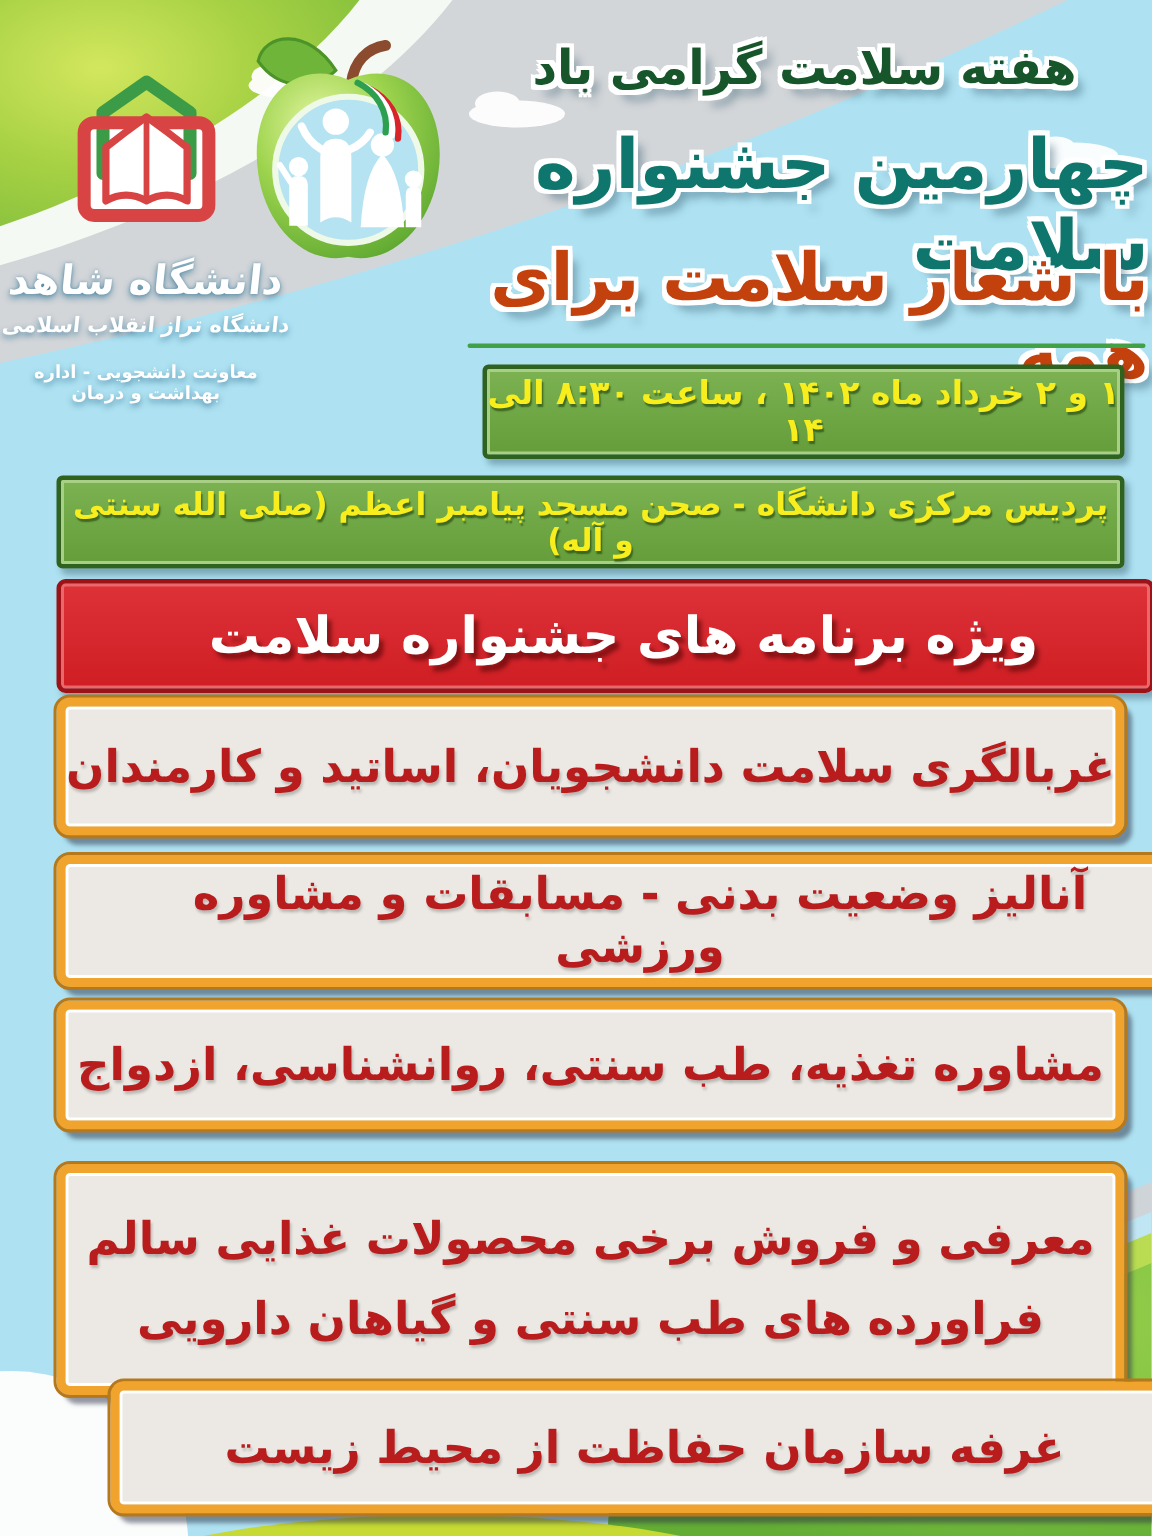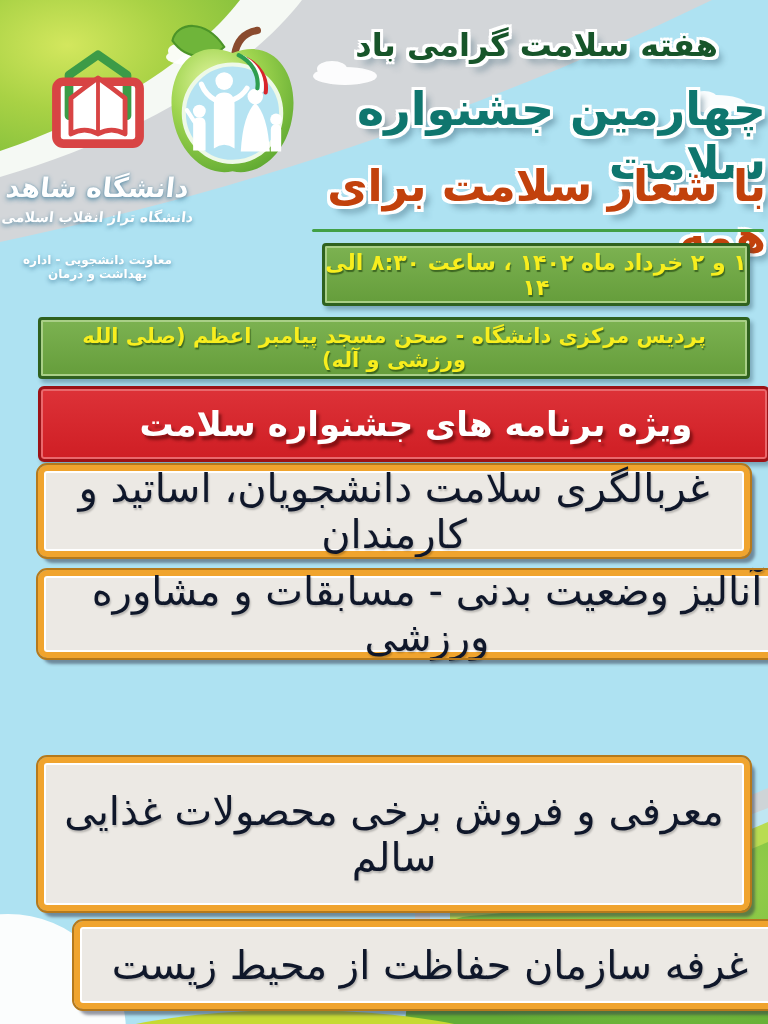--- a/index.html
+++ b/index.html
@@ -11,21 +11,21 @@
   .bg-deco{position:absolute;left:0;top:0;z-index:0;}
 
   
   .logo-block{position:absolute;left:0;top:46px;width:195px;text-align:center;z-index:3;}
   .emblem{display:block;margin:0 auto;width:118px;height:116px;}
   .uni-name{margin-top:10px;color:#fff;font-weight:bold;font-size:27px;
     text-shadow:0 2px 5px rgba(70,130,160,.9),0 0 2px rgba(70,130,160,.6);
     transform:skewX(-6deg);}
   .uni-tagline{margin-top:6px;color:#fff;font-weight:bold;font-size:14px;
     text-shadow:0 2px 4px rgba(70,130,160,.9);transform:skewX(-6deg);}
-  .uni-dept{margin-top:28px;color:#fff;font-weight:bold;font-size:12px;
+  .uni-dept{margin-top:16px;color:#fff;font-weight:bold;font-size:12px;
     text-shadow:0 2px 4px rgba(70,130,160,.9);}
 
   
   .apple{position:absolute;left:160px;top:18px;width:145px;height:180px;z-index:3;}
 
   
   .headline{position:absolute;right:2px;width:465px;text-align:right;font-weight:bold;z-index:2;}
   .outline{
     text-shadow:
       -3px -3px 0 #fff, 3px -3px 0 #fff, -3px 3px 0 #fff, 3px 3px 0 #fff,
@@ -64,28 +64,28 @@
     padding-left:24px;
   }
 
   
   .program-box{
     position:absolute;left:38px;width:700px;z-index:2;
     background:#ece9e4;
     border:6px solid #f0a42e;border-radius:9px;
     outline:2px solid #b5791c;
     box-shadow:inset 0 0 0 2px #fff, 5px 6px 3px rgba(45,50,70,.5);
-    color:#0f172a;font-weight:normal;font-size:40px;text-align:center;
+    color:#b91c1c;font-weight:bold;font-size:30px;text-align:center;
     display:flex;flex-direction:column;align-items:center;justify-content:center;
     text-shadow:1px 2px 2px rgba(0,0,0,.22);
   }
   .pb1{top:465px;height:80px;}
   .pb2{top:570px;height:76px;padding-left:33px;}
   .pb3{top:667px;height:74px;}
-  .pb4{top:757px;height:142px;gap:18px;justify-content:center;}
+  .pb4{top:776px;height:142px;gap:18px;justify-content:center;}
   .pb5{top:921px;height:76px;margin-left:36px;}
 </style>
 </head>
 <body>
 
 <div class="poster">
 
   <svg class="bg-deco" width="768" height="1024" viewBox="0 0 768 1024">
     <defs>
       <radialGradient id="gTop" cx="28%" cy="30%" r="85%">
@@ -166,24 +166,26 @@
       <path d="M76,34 C 88,40 96,52 94,66" stroke="#2e9e4f" stroke-width="4"></path>
     </g>
   </svg>
 
   <div class="headline greeting outline">هفته سلامت گرامی باد</div>
   <div class="headline title outline">چهارمین جشنواره سلامت</div>
   <div class="headline slogan outline">با شعار سلامت برای همه</div>
   <div class="divider"></div>
 
   <div class="green-box datetime">۱ و ۲ خرداد ماه ۱۴۰۲ ،  ساعت ۸:۳۰ الی ۱۴</div>
-  <div class="green-box location">پردیس مرکزی دانشگاه - صحن مسجد پیامبر اعظم (صلی الله ورزشی و آله)</div>
+  <div class="green-box location">پردیس مرکزی دانشگاه - صحن مسجد پیامبر اعظم (صلی الله سنتی و آله)</div>
 
   <div class="red-banner">ویژه برنامه های جشنواره سلامت</div>
 
   <div class="program-box pb1">غربالگری سلامت دانشجویان، اساتید و کارمندان</div>
   <div class="program-box pb2">آنالیز وضعیت بدنی - مسابقات و مشاوره ورزشی</div>
+  <div class="program-box pb3">مشاوره تغذیه، طب سنتی، روانشناسی، ازدواج</div>
   <div class="program-box pb4">
     <div>معرفی و فروش برخی محصولات غذایی سالم</div>
+    <div>فراورده های طب سنتی و گیاهان دارویی</div>
   </div>
   <div class="program-box pb5">غرفه سازمان حفاظت از محیط زیست</div>
 
 </div>
 
 </body></html>

